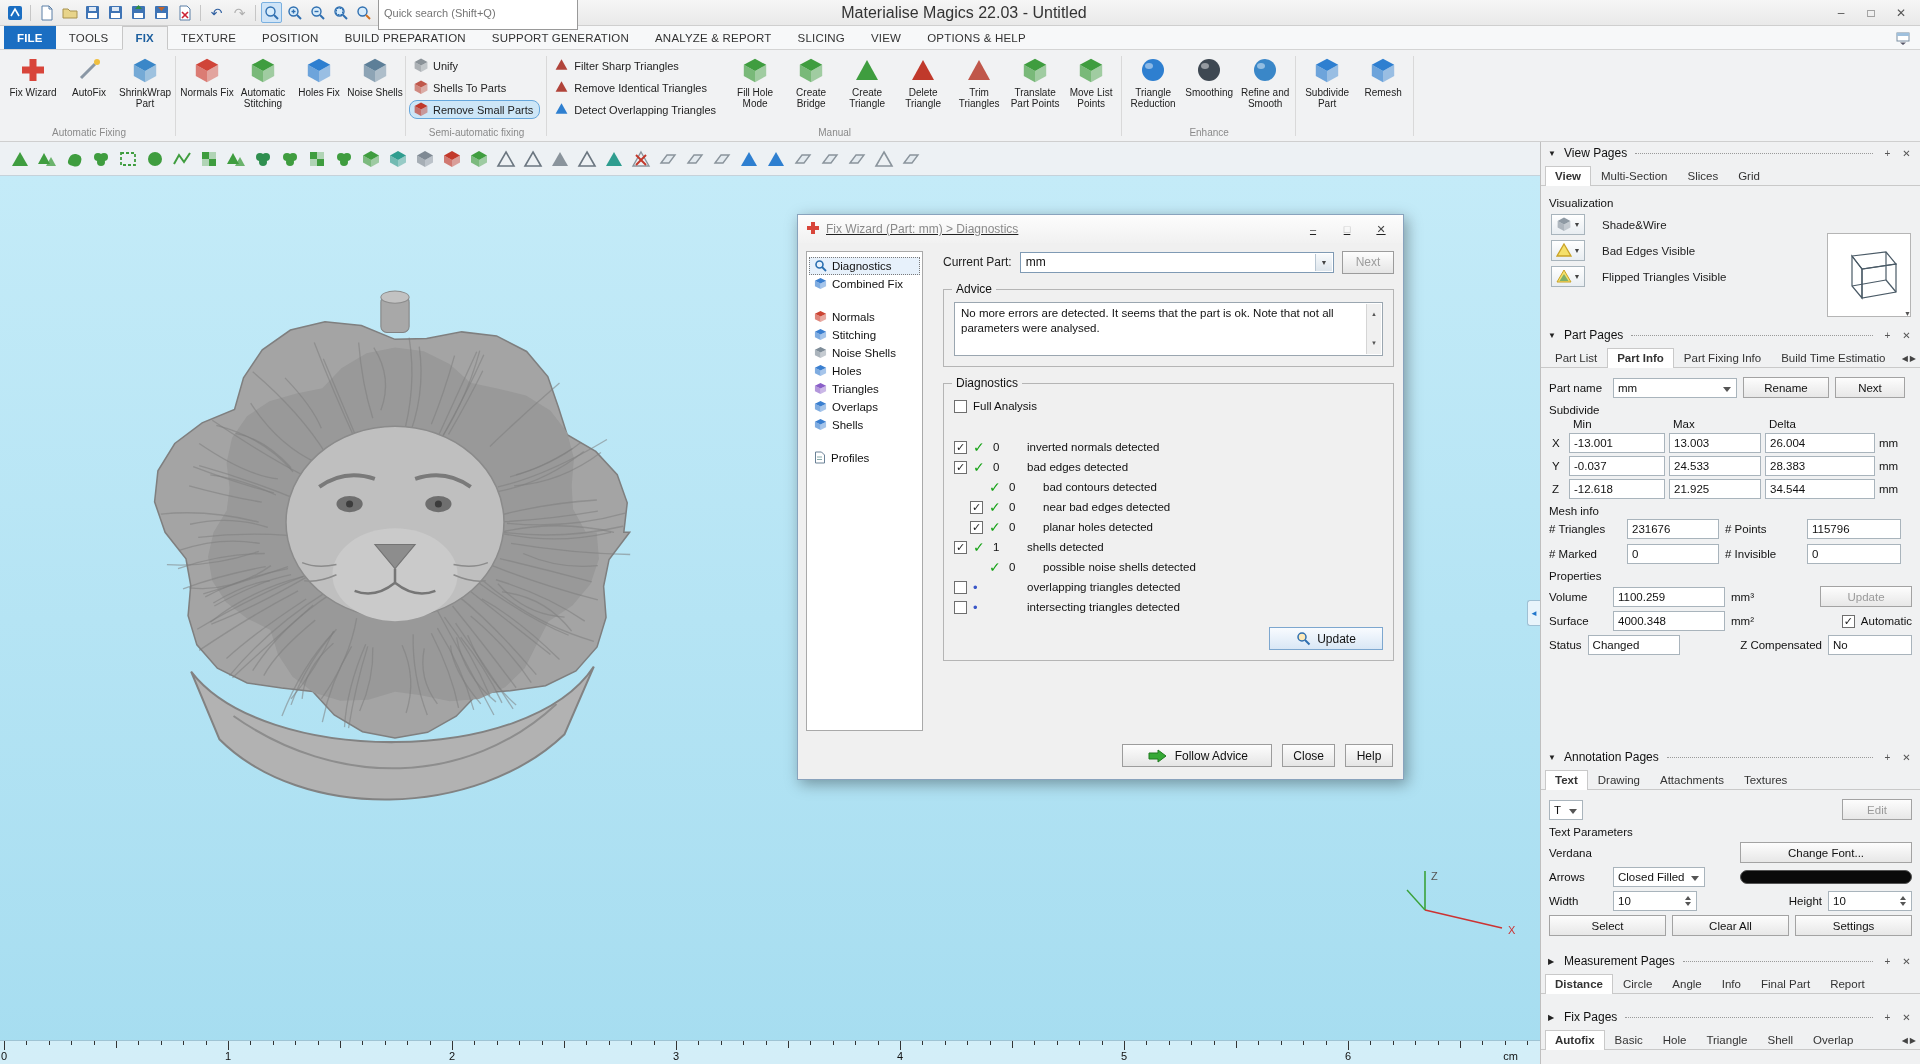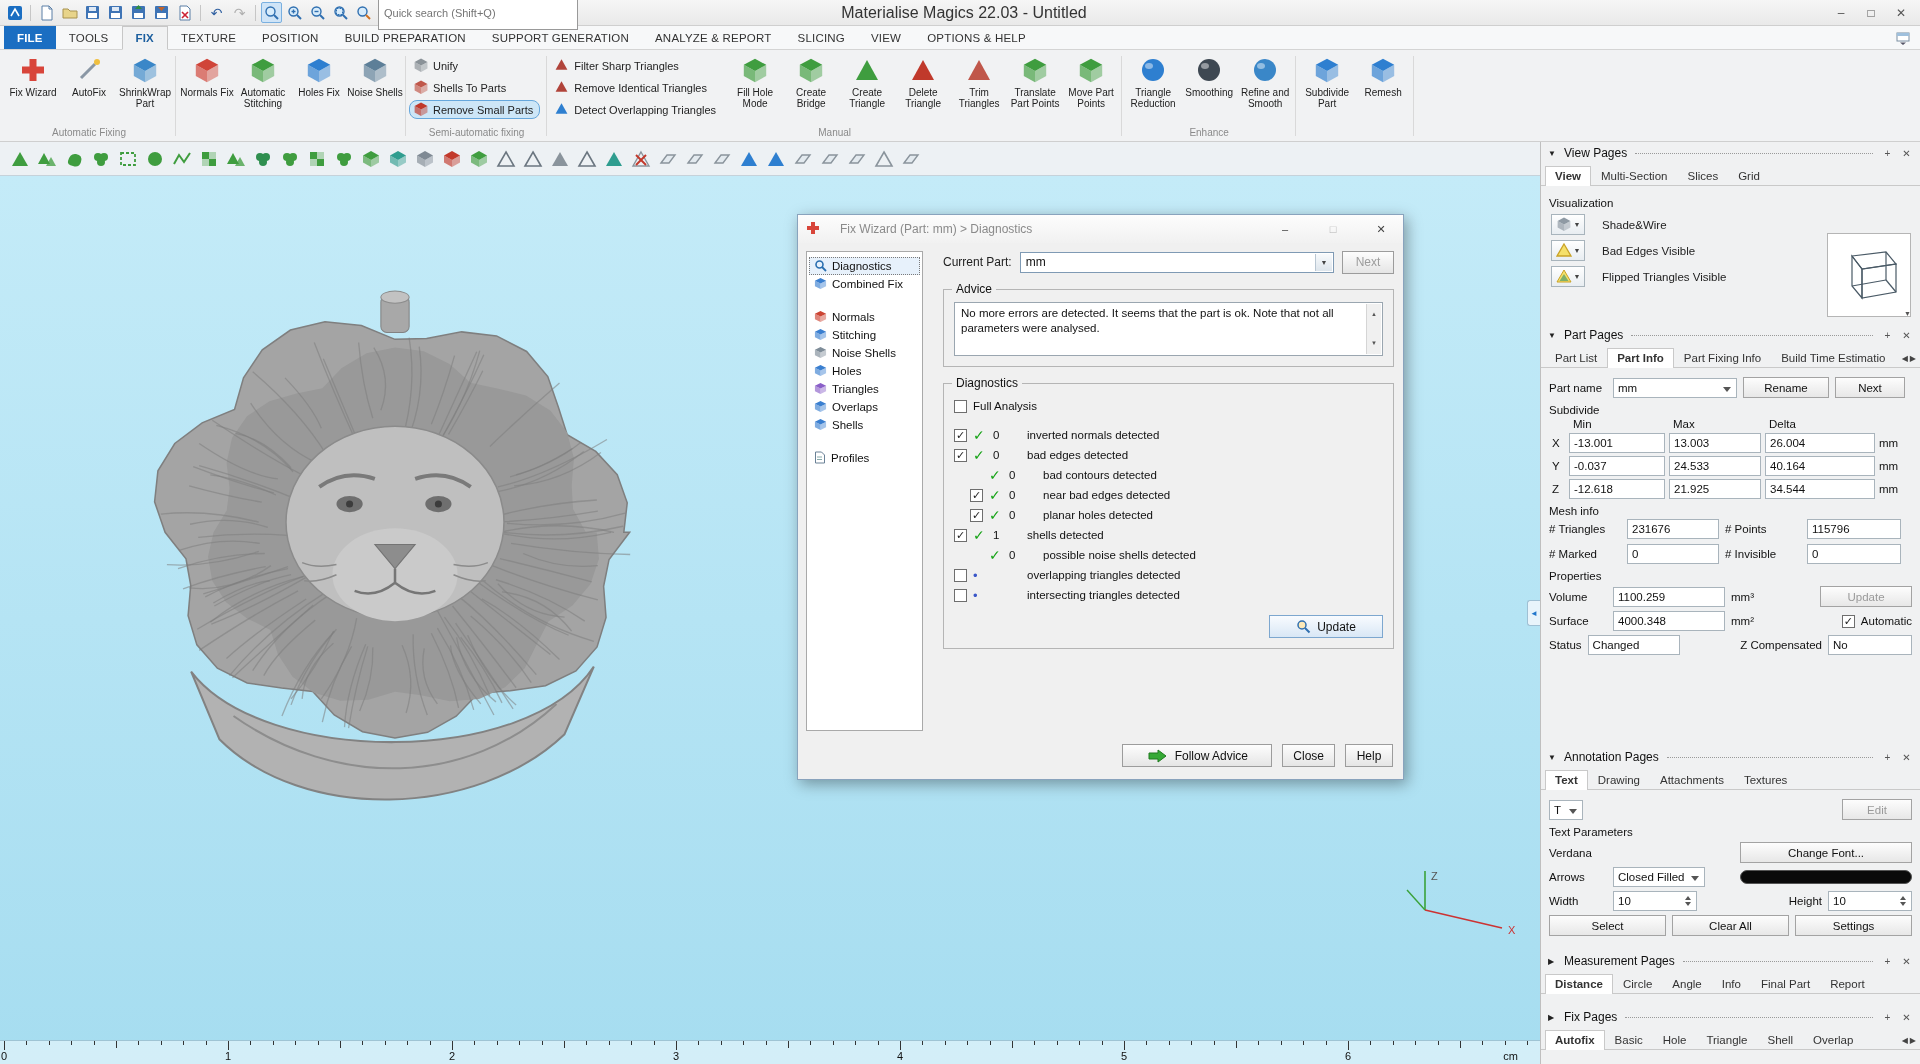--- a/index.html
+++ b/index.html
@@ -87,21 +87,21 @@
   .cbox.checked::after{content:"✓";font-size:11px;color:#222;line-height:1;}
   .colorbar{width:172px;height:14px;background:#0a0a0a;border:1px solid #555;border-radius:7px;}
   .cubeprev{position:absolute;right:9px;top:47px;width:84px;height:84px;background:#fff;border:1px solid #b5b5b5;display:flex;align-items:center;justify-content:center;}
   .cubeprev .cparr{position:absolute;right:-1px;bottom:-1px;font-size:7px;color:#555;}
   .vopt{display:flex;align-items:center;gap:17px;margin:5px 2px;}
   .vic{width:34px;height:21px;border:1px solid #a8b4bc;background:linear-gradient(#fff,#e8edf1);display:flex;align-items:center;justify-content:center;gap:2px;flex:none;}
   .vic .varr{font-size:7px;color:#444;}
 
   
   .dialog{position:absolute;left:797px;top:214px;width:607px;height:566px;background:#f0f0f0;border:1px solid #89a3bd;box-shadow:3px 4px 14px rgba(0,0,0,.35);z-index:100;}
-  .dtitle{height:28px;background:linear-gradient(#fdfdfd,#f1f1f1);display:flex;align-items:center;padding:0 8px;gap:20px;}
+  .dtitle{height:28px;background:linear-gradient(#fdfdfd,#f1f1f1);display:flex;align-items:center;padding:0 8px;gap:6px;text-decoration:underline;}
   .dtitle .dtext{color:#8a8a8a;font-size:12px;flex:1;}
   .dwb{width:28px;height:20px;display:flex;align-items:center;justify-content:center;color:#444;font-size:11px;}
   .dwb.dim{color:#b5b5b5;}
   .dside{position:absolute;left:8px;top:36px;width:117px;bottom:48px;background:#fff;border:1px solid #a9a9a9;padding:5px 2px;}
   .ditem{display:flex;align-items:center;gap:5px;height:18px;padding:0 4px;font-size:11.5px;color:#111;border:1px solid transparent;}
   .ditem.active{background:#e7f1fb;border:1px dotted #7a7a7a;}
   .dgap{height:15px;}
   .dmain{position:absolute;left:133px;top:36px;right:9px;bottom:48px;padding-left:12px;}
   .cprow{display:flex;align-items:center;gap:8px;height:22px;}
   .combo{flex:1;height:21px;background:#fff;border: 1px solid #7f9ab4;display:flex;align-items:center;padding:0 5px;position:relative;color:#111;}
@@ -442,21 +442,21 @@
           <div class="rlbl">Translate Part Points</div>
         </div>
         <div class="rbtn">
           <div class="ric">
             <svg width="28" height="28" viewBox="0 0 30 30">
               <polygon points="15,3 27,9.5 15,16 3,9.5" fill="#3f9d3f"></polygon>
               <polygon points="3,9.5 15,16 15,28 3,21.5" fill="#3f9d3f" opacity=".68"></polygon>
               <polygon points="27,9.5 15,16 15,28 27,21.5" fill="#3f9d3f" opacity=".45"></polygon>
             </svg>
           </div>
-          <div class="rlbl">Move Part Points</div>
+          <div class="rlbl">Move List Points</div>
         </div>
       </div>
       <div class="rgroup-label">Manual</div>
     </div>
     <div class="rgroup">
       <div class="rgroup-items">
         <div class="rbtn">
           <div class="ric">
             <svg width="28" height="28">
               <circle cx="14" cy="14" r="11" fill="#2e7fd0"></circle>
@@ -1015,21 +1015,21 @@
             <div class="dimhead">Delta</div>
             <div></div>
             <div class="dimaxis">X</div>
             <div class="pinput">-13.001</div>
             <div class="pinput">13.003</div>
             <div class="pinput">26.004</div>
             <div class="dimunit">mm</div>
             <div class="dimaxis">Y</div>
             <div class="pinput">-0.037</div>
             <div class="pinput">24.533</div>
-            <div class="pinput">40.164</div>
+            <div class="pinput">28.383</div>
             <div class="dimunit">mm</div>
             <div class="dimaxis">Z</div>
             <div class="pinput">-12.618</div>
             <div class="pinput">21.925</div>
             <div class="pinput">34.544</div>
             <div class="dimunit">mm</div>
           </div>
         </div>
       <div class="psec-label">Mesh info</div>
       <div id="meshgrid">
@@ -1278,21 +1278,21 @@
       <div class="advbox">
         <span>No more errors are detected. It seems that the part is ok. Note that not all parameters were analysed.</span>
         <div class="advsc">
           <span>▲</span>
           <span>▼</span>
         </div>
       </div>
     </div>
     <div class="group">
       <span class="gleg">Diagnostics</span>
-      <label class="chk" style="margin-bottom:9px;">
+      <label class="chk" style="margin-bottom:21px;">
         <span class="cbox"></span>
         <span>Full Analysis</span>
       </label>
       <div id="diagrows">
           <div class="chkrow">
             <span class="cbslot">
               <span class="cbox checked"></span>
             </span>
             <span class="gmark">✓</span>
             <span class="cnum">0</span>

